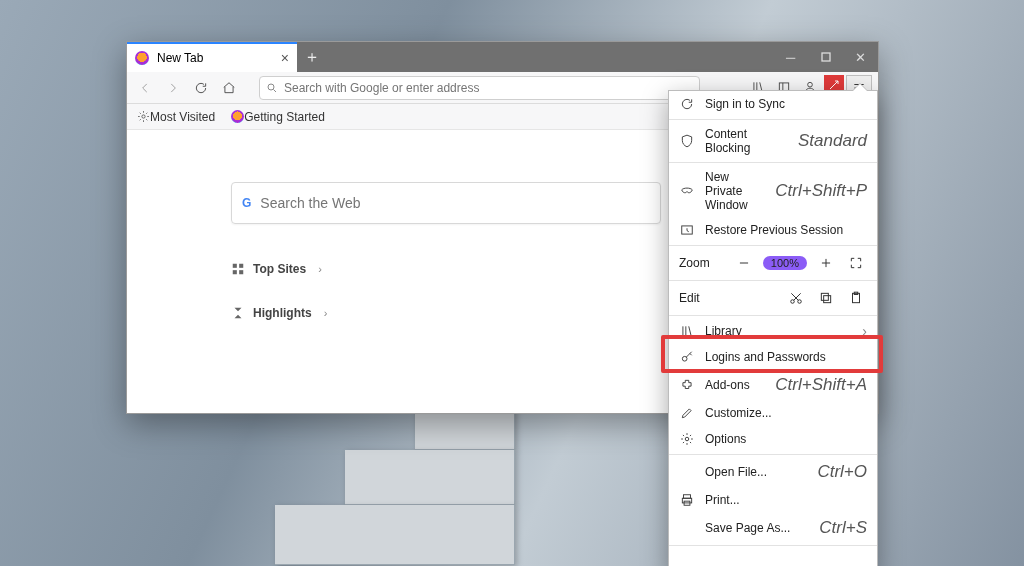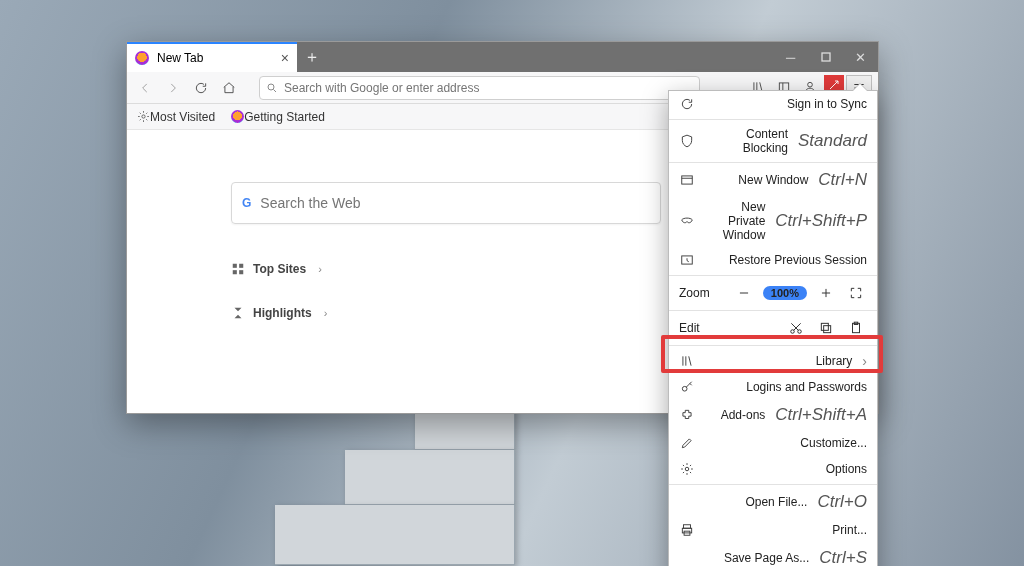--- a/index.html
+++ b/index.html
@@ -125,32 +125,32 @@
     filter: drop-shadow(0 -1px 0 #bcbcbc);
   }
   .menu .row {
     display:flex; align-items:center;
     padding: 5px 10px;
     gap:10px;
     min-height: 26px;
   }
   .menu .row .ico { width:16px; display:flex; align-items:center; justify-content:center;}
   .menu .row .ico svg{width:14px;height:14px;stroke:#3a3a3a;fill:none;stroke-width:1.6;}
-  .menu .row .label{flex:1;text-align:right;}
+  .menu .row .label{flex:1;}
   .menu .row .sc{color:#555;font-size:17px;font-style:italic;}
   .menu .row .rchev{color:#888;font-size:14px;}
   .menu .sep{height:1px;background:#e2e2e2;margin:2px 0;}
   .menu .zoomrow, .menu .editrow {
     display:flex; align-items:center; padding:5px 10px; gap:8px;
   }
   .menu .zoomrow .zlabel, .menu .editrow .elabel{flex:1;}
   .menu .zoomrow .zbtn, .menu .editrow .ebtn {
     width:22px; height:20px; display:flex; align-items:center; justify-content:center; color:#444;
   }
-  .pill{background:#3b82f6;border-radius:10px;padding:1px 8px;font-size:11px;font-weight:bold;}
+  .pill{background:#8b5cf6;border-radius:10px;padding:1px 8px;font-size:11px;}
   .fullscreen svg, .zbtn svg, .ebtn svg{width:14px;height:14px;stroke:#333;fill:none;stroke-width:1.7;}
 
   
   .highlight-box{
     position:absolute;
     left: 661px; top: 335px;
     width: 222px; height: 38px;
     border: 4px solid #e23b3b;
     border-radius:2px;
     pointer-events:none;
@@ -304,30 +304,20 @@
           <path d="M12 2l8 3v6c0 5-3 9-8 11-5-2-8-6-8-11V5z"></path>
         </svg>
       </span>
     <span class="label">Content Blocking</span>
     <span class="sc">Standard</span>
   </div>
   <div class="sep"></div>
   <div class="row">
     <span class="ico">
         <svg viewBox="0 0 24 24">
-          <rect x="3" y="5" width="18" height="14"></rect>
-          <path d="M3 9h18"></path>
-        </svg>
-      </span>
-    <span class="label">New Window</span>
-    <span class="sc">Ctrl+N</span>
-  </div>
-  <div class="row">
-    <span class="ico">
-        <svg viewBox="0 0 24 24">
           <path d="M3 10c3-4 15-4 18 0-2 6-7 6-9 3-2 3-7 3-9-3z"></path>
         </svg>
       </span>
     <span class="label">New Private Window</span>
     <span class="sc">Ctrl+Shift+P</span>
   </div>
   <div class="row">
     <span class="ico">
         <svg viewBox="0 0 24 24">
           <rect x="3" y="5" width="18" height="14"></rect>

